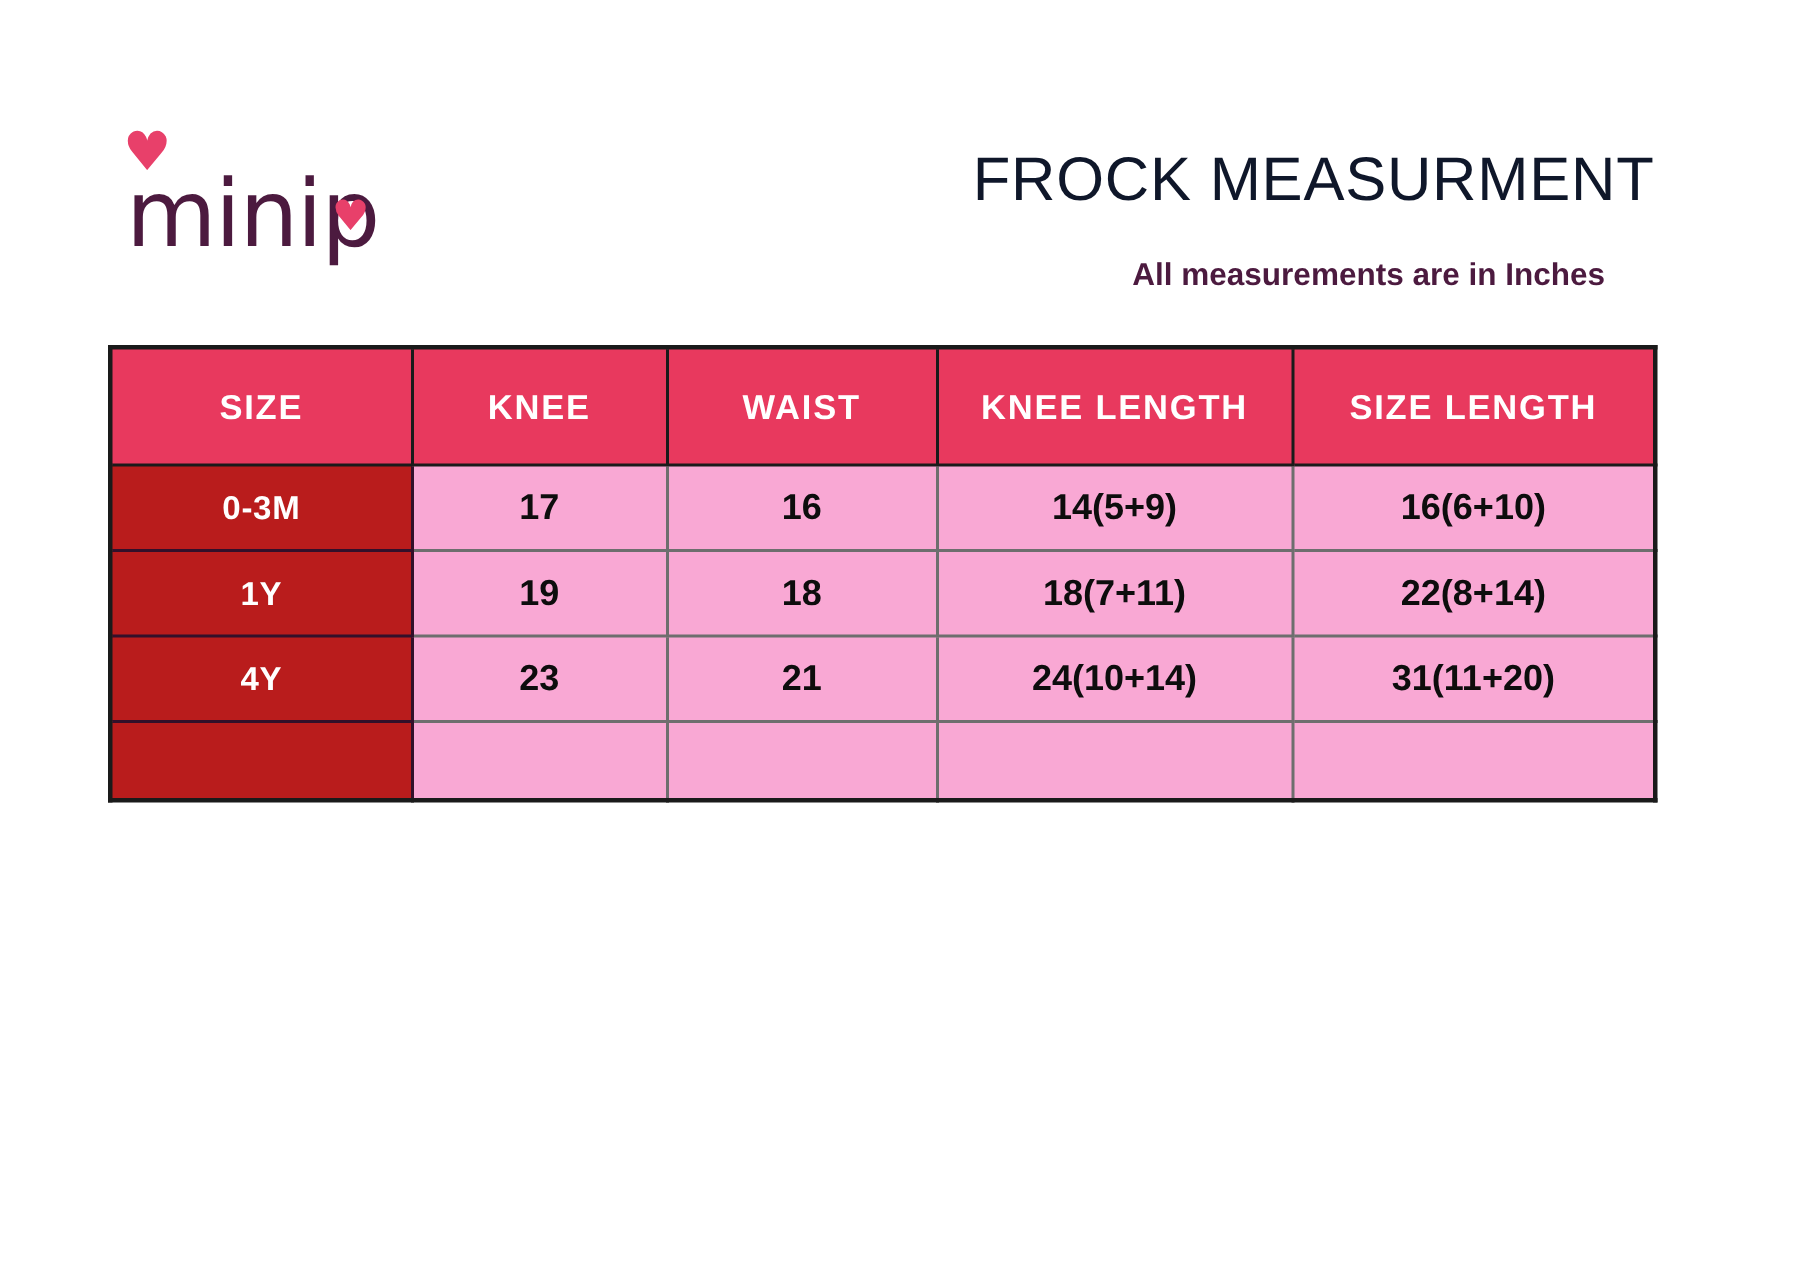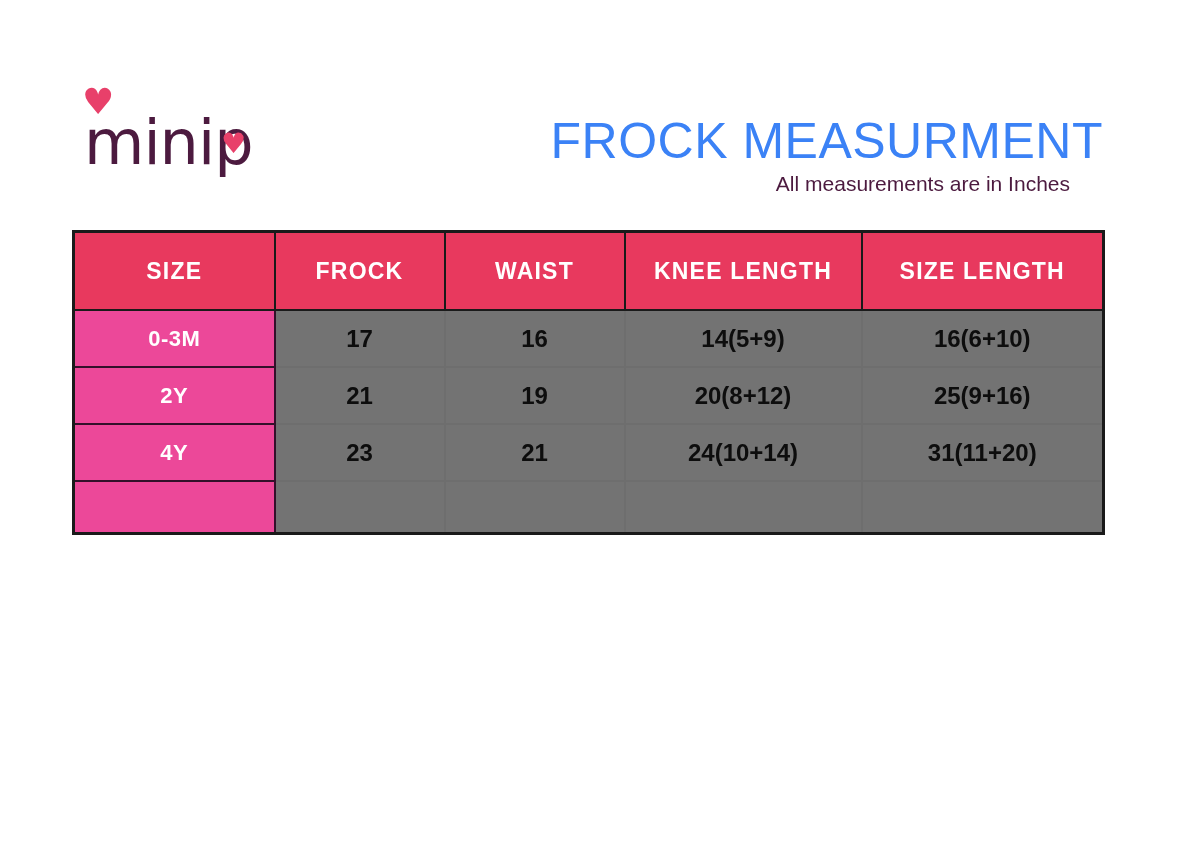--- a/index.html
+++ b/index.html
@@ -42,35 +42,35 @@
     top: 24px;
     font-size: 28px;
     line-height: 1;
     color: #E8406A;
     letter-spacing: 0;
   }
 
   
   .title {
     position: absolute;
-    top: 112px;
+    top: 96px;
     right: 97px;
-    color: #3b82f6;
-    font-size: 50px;
+    color: #0f172a;
+    font-size: 41px;
     letter-spacing: 0.5px;
     font-weight: 500;
     white-space: nowrap;
   }
   .subtitle {
     position: absolute;
     top: 172px;
     right: 130px;
     color: #4C1A3F;
     font-size: 21px;
-    font-weight: 400;
+    font-weight: 700;
     white-space: nowrap;
   }
 
   
   table.size-chart {
     position: absolute;
     left: 72px;
     top: 230px;
     width: 1030px;
     border-collapse: collapse;
@@ -94,28 +94,28 @@
     vertical-align: middle;
     border: 2px solid #1a1a1a;
   }
   table.size-chart td {
     height: 53px;
     text-align: center;
     vertical-align: middle;
     font-weight: bold;
   }
   table.size-chart td.size-cell {
-    background: #ec4899;
+    background: #b91c1c;
     color: #ffffff;
     font-size: 22px;
     letter-spacing: 0.5px;
     border: 2px solid #33102a;
   }
   table.size-chart td.val-cell {
-    background: #737373;
+    background: #f9a8d4;
     color: #0d0d0d;
     font-size: 24px;
     border: 2px solid #6e6e6e;
   }
   table.size-chart tr.empty-row td { height: 48px; }
 </style>
 </head>
 <body>
 
 <div class="canvas">
@@ -131,40 +131,40 @@
     <colgroup>
       <col class="c0">
         <col class="c1">
         <col class="c2">
         <col class="c3">
         <col class="c4">
     </colgroup>
     <thead>
       <tr>
         <th>SIZE</th>
-        <th>FROCK</th>
+        <th>KNEE</th>
         <th>WAIST</th>
         <th>KNEE LENGTH</th>
         <th>SIZE LENGTH</th>
       </tr>
     </thead>
     <tbody>
       <tr>
         <td class="size-cell">0-3M</td>
         <td class="val-cell">17</td>
         <td class="val-cell">16</td>
         <td class="val-cell">14(5+9)</td>
         <td class="val-cell">16(6+10)</td>
       </tr>
       <tr>
-        <td class="size-cell">2Y</td>
-        <td class="val-cell">21</td>
+        <td class="size-cell">1Y</td>
         <td class="val-cell">19</td>
-        <td class="val-cell">20(8+12)</td>
-        <td class="val-cell">25(9+16)</td>
+        <td class="val-cell">18</td>
+        <td class="val-cell">18(7+11)</td>
+        <td class="val-cell">22(8+14)</td>
       </tr>
       <tr>
         <td class="size-cell">4Y</td>
         <td class="val-cell">23</td>
         <td class="val-cell">21</td>
         <td class="val-cell">24(10+14)</td>
         <td class="val-cell">31(11+20)</td>
       </tr>
       <tr class="empty-row">
         <td class="size-cell"></td>

